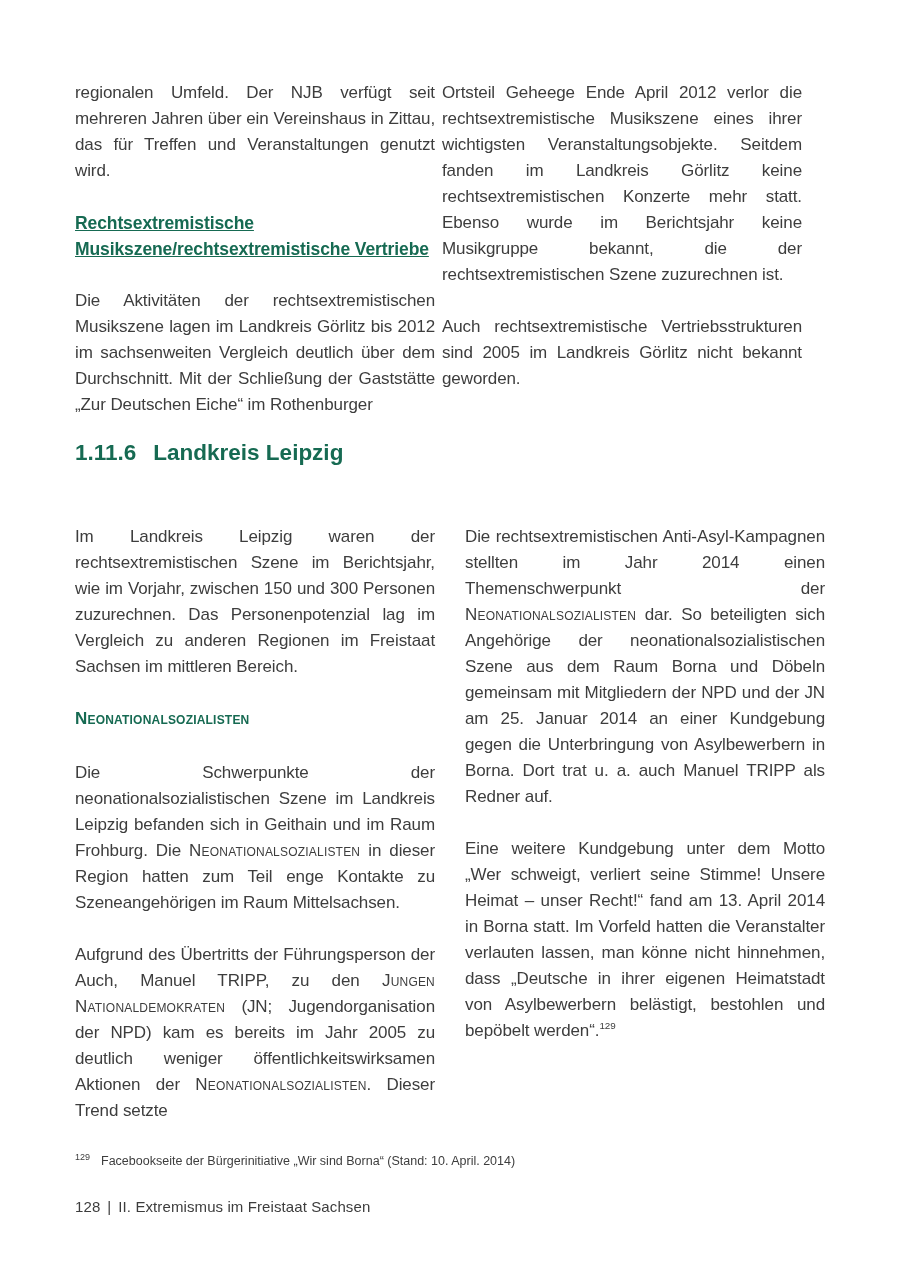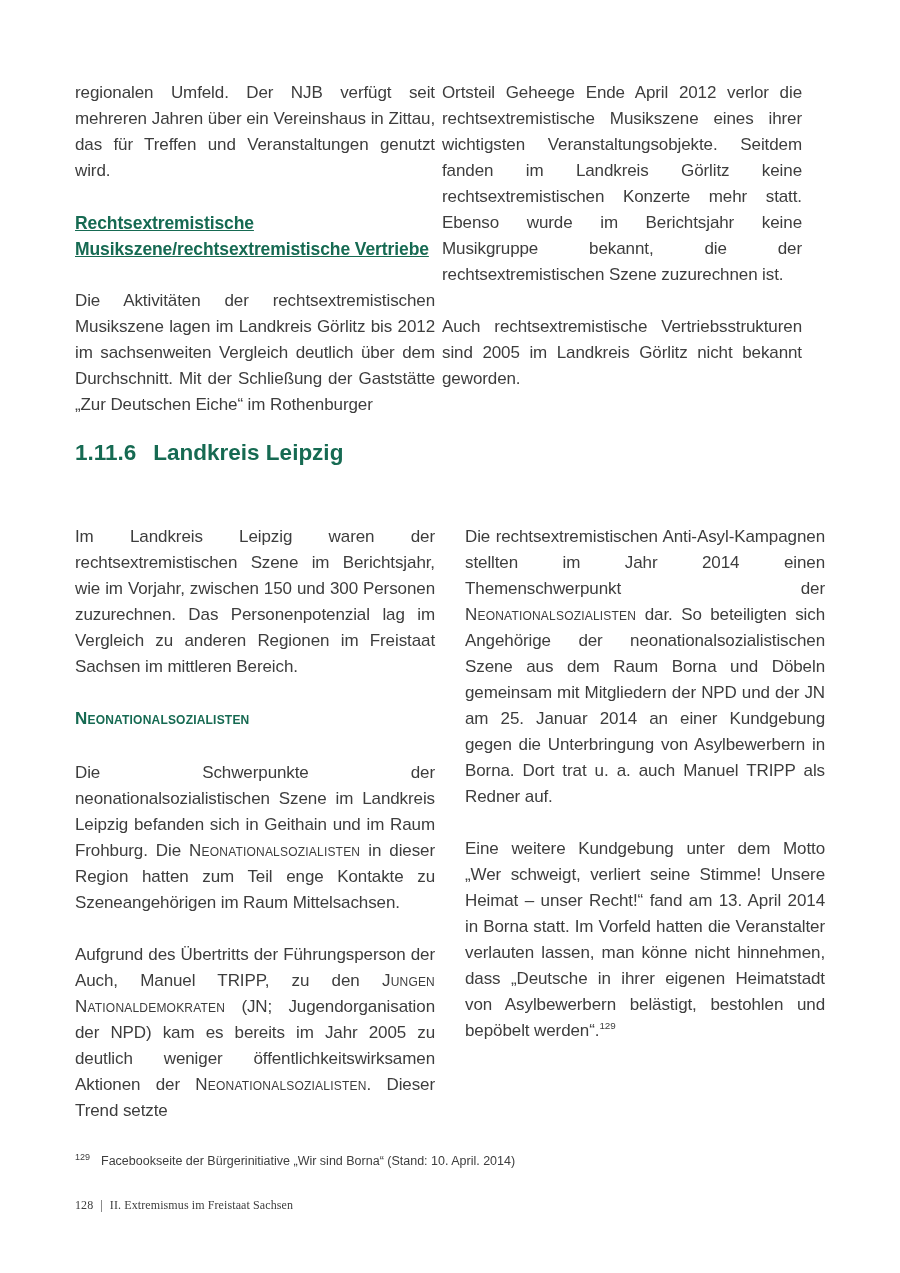--- a/index.html
+++ b/index.html
@@ -76,24 +76,23 @@
   }
   .footnote .marker {
     font-size: 9px;
     vertical-align: super;
     margin-right: 11px;
   }
   .footer {
     position: absolute;
     left: 75px;
     top: 1198px;
-    font-size: 12px;
+    font-size: 15px;
     color: #3d3d3d;
     letter-spacing: 0.1px;
-    font-family: Liberation Serif, serif;
   }
   .footer .divider {
     margin: 0 7px;
     color: #3d3d3d;
   }
 </style>
 </head>
 <body>
 
 <div class="page">

